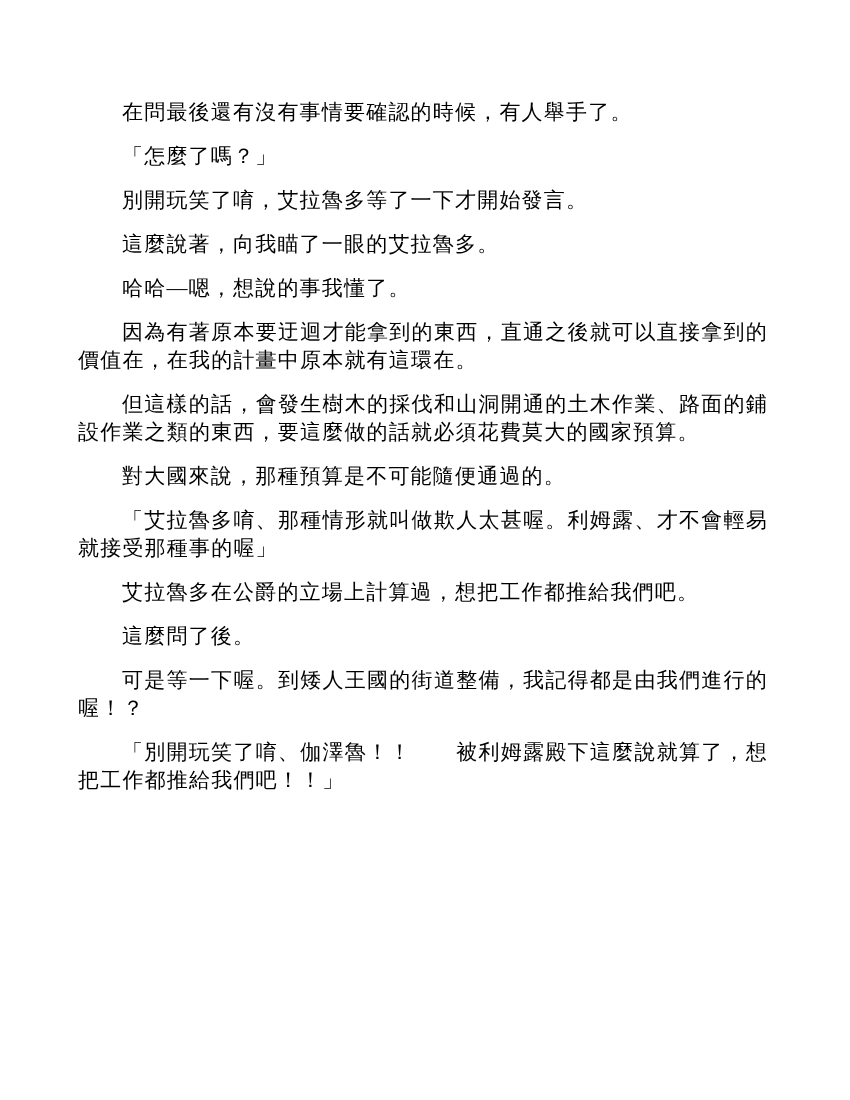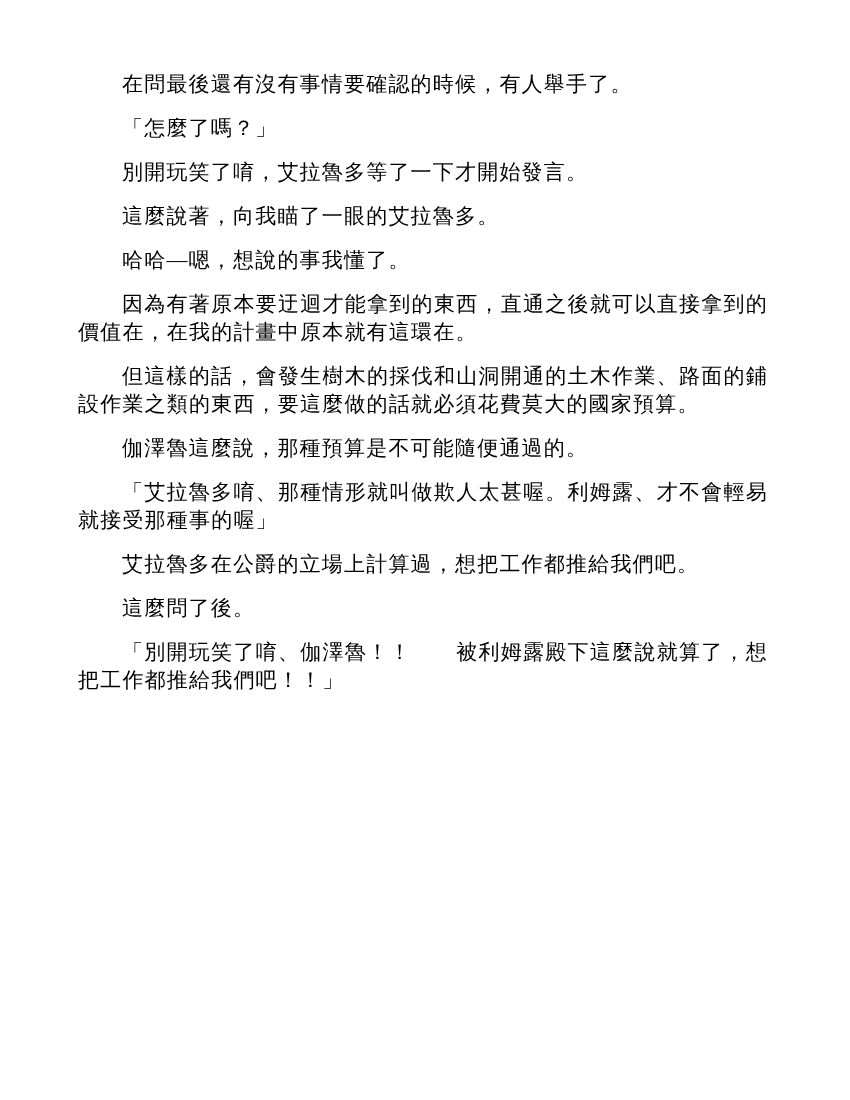--- a/index.html
+++ b/index.html
@@ -11,21 +11,21 @@
       width: 850px;
       height: 1100px;
       overflow: hidden;
       font-family: "Liberation Serif", "DejaVu Serif", serif;
     }
     .page {
       box-sizing: border-box;
       width: 850px;
       height: 928px;
       background: #ffffff;
-      padding: 70px 80px 0 78px;
+      padding: 98px 80px 0 78px;
     }
     .page p {
       width: 690px;
       margin: 0 0 16px 0;
       color: #000000;
       font-size: 21px;
       line-height: 28px;
       letter-spacing: 1.2px;
       text-indent: 44px;
       text-align: justify;
@@ -36,18 +36,19 @@
 <body>
 
 <div class="page">
   <p>在問最後還有沒有事情要確認的時候，有人舉手了。</p>
   <p>「怎麼了嗎？」</p>
   <p>別開玩笑了唷，艾拉魯多等了一下才開始發言。</p>
   <p>這麼說著，向我瞄了一眼的艾拉魯多。</p>
   <p>哈哈—嗯，想說的事我懂了。</p>
   <p>因為有著原本要迂迴才能拿到的東西，直通之後就可以直接拿到的價值在，在我的計畫中原本就有這環在。</p>
   <p>但這樣的話，會發生樹木的採伐和山洞開通的土木作業、路面的鋪設作業之類的東西，要這麼做的話就必須花費莫大的國家預算。</p>
-  <p>伽澤魯這麼說，那種預算是不可能隨便通過的。</p>
+  <p>對大國來說，那種預算是不可能隨便通過的。</p>
   <p>「艾拉魯多唷、那種情形就叫做欺人太甚喔。利姆露、才不會輕易就接受那種事的喔」</p>
   <p>艾拉魯多在公爵的立場上計算過，想把工作都推給我們吧。</p>
   <p>這麼問了後。</p>
+  <p>可是等一下喔。到矮人王國的街道整備，我記得都是由我們進行的喔！？</p>
   <p>「別開玩笑了唷、伽澤魯！！　　被利姆露殿下這麼說就算了，想把工作都推給我們吧！！」</p>
 </div>
 
 </body></html>

